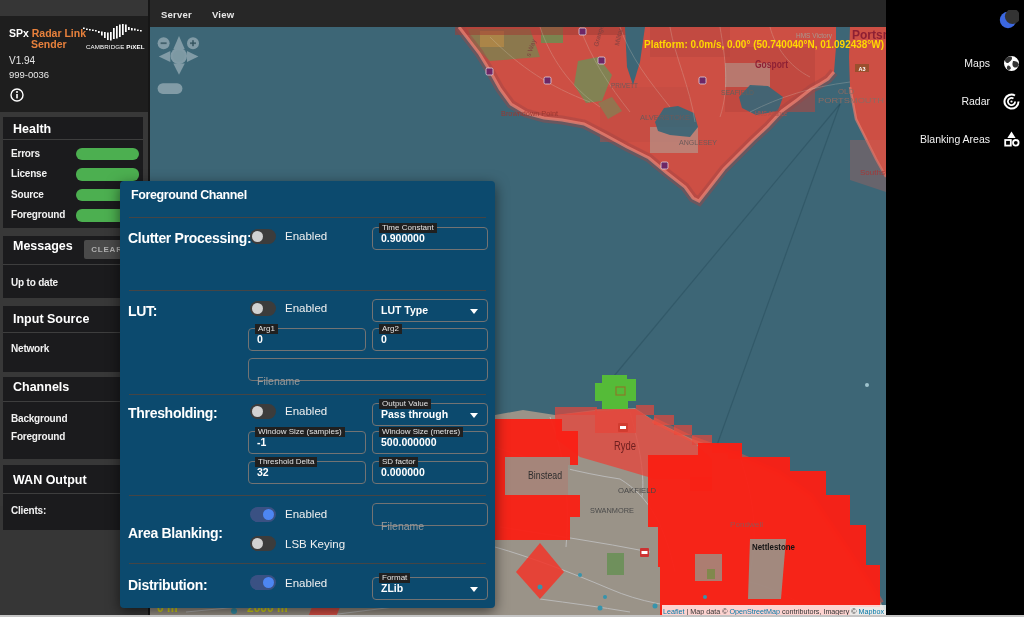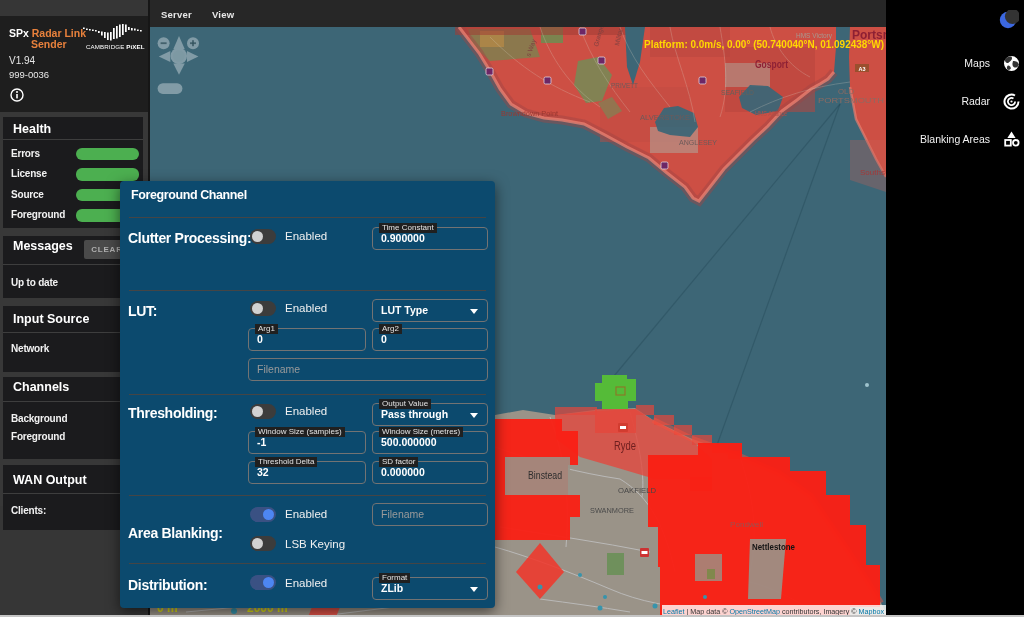--- a/index.html
+++ b/index.html
@@ -35,21 +35,21 @@
   .ddiv { position:absolute; left:9px; width:357px; height:1px; background:#454545; }
   .rlab { position:absolute; left:8px; color:#fff; font-size:14px; font-weight:700; letter-spacing:-.3px; }
   .en { position:absolute; left:165px; color:#f0f0f0; font-size:11.5px; }
   .tg { position:absolute; left:130px; width:26px; height:15px; border-radius:8px; background:#3c3c3c; }
   .tg i { position:absolute; top:2px; left:2px; width:11px; height:11px; border-radius:50%; background:#d2d2d2; }
   .tg.on { background:#3a5183; }
   .tg.on i { left:13px; background:#4d86f2; }
   .fld { position:absolute; height:23px; border:1px solid #737373; border-radius:4px; }
   .fld .lab { position:absolute; top:-5px; left:6px; background:#202020; padding:0 3px; font-size:8px; color:#e2e2e2; line-height:10px; white-space:nowrap; }
   .fld .val { position:absolute; left:8px; top:4px; font-size:10.5px; font-weight:700; color:#fff; white-space:nowrap; }
-  .fld .ph  { position:absolute; left:8px; top:4px; font-size:10.5px; color:#9a9a9a; white-space:nowrap; }
+  .fld .ph  { position:absolute; left:8px; top:16px; font-size:10.5px; color:#9a9a9a; white-space:nowrap; }
   .fld .car { position:absolute; right:9px; top:9px; width:0; height:0; border-left:4.5px solid transparent; border-right:4.5px solid transparent; border-top:5px solid #fff; }
   .c1 { left:128px; width:118px; }
   .c2 { left:252px; width:116px; }
 
   #bottomstrip { position:absolute; left:0; top:615px; width:1024px; height:2px; background:#c5c5c5; z-index:40; }
 </style>
 </head>
 <body>
 <div id="stage">
 

